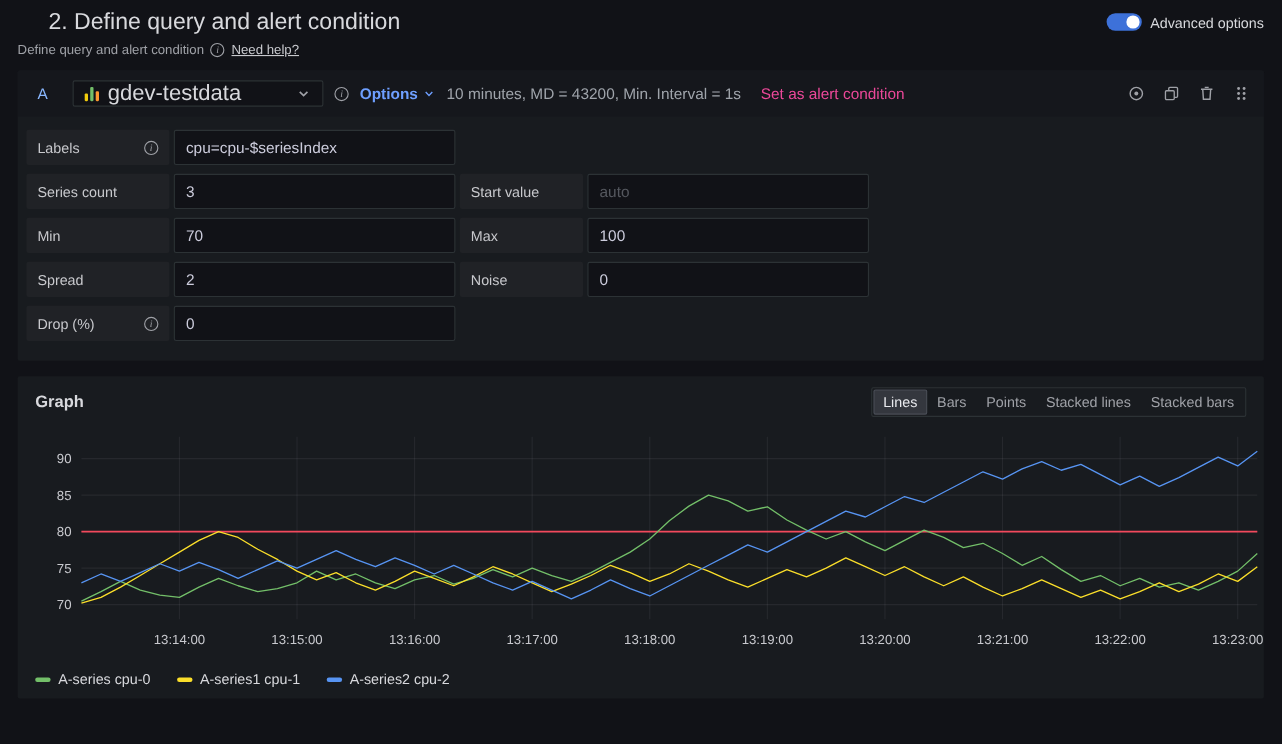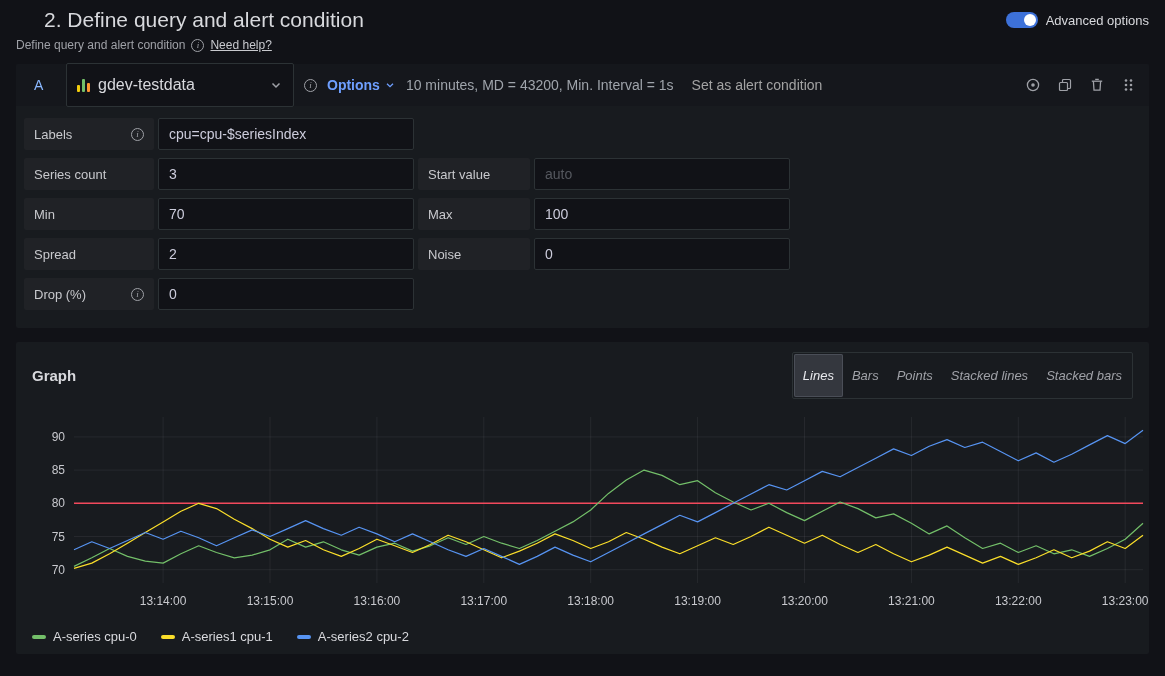--- a/index.html
+++ b/index.html
@@ -24,32 +24,32 @@
   }
   .panel { background: #181b1f; margin: 0 8px; border-radius: 2px; }
   .query-panel { margin-top: 12px; padding-bottom: 10px; }
   .q-header {
     display: flex; align-items: center; height: 42px; gap: 10px;
     padding: 0 14px 0 18px; background: #15171c; border-radius: 2px 2px 0 0;
   }
   .refid { color: #8ab8ff; font-size: 14px; font-weight: 500; width: 22px; cursor: pointer; }
   .ds-picker {
     display: flex; align-items: center; gap: 8px; background: #111217;
-    border: 1px solid #2c3235; border-radius: 2px; height: 44px; padding: 0 10px;
-    width: 228px; color: #d8d9dd; font-size: 16px; cursor: pointer;
+    border: 1px solid #2c3235; border-radius: 2px; height: 24px; padding: 0 10px;
+    width: 228px; color: #d8d9dd; font-size: 20px; cursor: pointer;
   }
   .ds-picker .chev { margin-left: auto; }
   .ds-icon { display: inline-flex; align-items: flex-end; gap: 2px; height: 13px; }
   .ds-icon i { width: 3px; border-radius: 1px; display: block; }
   .ds-icon .b1 { height: 7px; background: #f2cc0c; }
   .ds-icon .b2 { height: 13px; background: #73bf69; }
   .ds-icon .b3 { height: 9px; background: #ff9830; }
   .options-toggle { display: flex; align-items: center; gap: 4px; color: #6e9fff; font-size: 14px; cursor: pointer; font-weight: bold; }
   .opt-summary { color: #9fa4ab; font-size: 14px; }
-  .set-alert { color: #a3a3a3; font-size: 14px; cursor: pointer; margin-left: 8px; white-space: nowrap; }
+  .set-alert { color: #ec4899; font-size: 14px; cursor: pointer; margin-left: 8px; white-space: nowrap; }
   .q-actions { margin-left: auto; display: flex; align-items: center; gap: 16px; color: #9fa1a7; }
   .q-actions .icon { display: inline-flex; cursor: pointer; }
   .q-form { padding: 12px 8px 0; }
   .form-row { display: flex; margin-bottom: 8px; }
   .pair { display: flex; margin-right: 4px; }
   .flabel {
     width: 130px; background: #202226; display: flex; align-items: center;
     justify-content: space-between; padding: 0 10px; height: 32px;
     font-size: 13px; font-weight: 500; color: #c8c9cd; border-radius: 2px; margin-right: 4px;
   }
@@ -58,21 +58,21 @@
     width: 256px; height: 32px; background: #111217; border: 1px solid #2c3235;
     border-radius: 2px; color: #ccccdc; font-size: 14px; padding: 0 10px;
     font-family: "Liberation Sans", sans-serif;
   }
   input::placeholder { color: #55585f; }
   .fselect { display: flex; align-items: center; justify-content: space-between; cursor: pointer; }
   .graph-panel { margin-top: 14px; padding: 8px 16px; }
   .g-header { display: flex; align-items: center; justify-content: space-between; margin: 2px 0 8px; gap: 19px; }
   .g-title { font-size: 15px; font-weight: 700; color: #d8d9dd; }
   .modes { display: flex; align-items: center; border: 1px solid #2c3235; border-radius: 2px; padding: 1px; }
-  .mode { padding: 14px 9px; font-size: 13px; color: #9fa1a7; cursor: pointer; white-space: nowrap; font-style: italic; }
+  .mode { padding: 4px 9px; font-size: 13px; color: #9fa1a7; cursor: pointer; white-space: nowrap; }
   .mode.active { background: #34373e; color: #e9eaee; border-radius: 2px; box-shadow: inset 0 0 0 1px #4a4e57; }
   svg text.tick { fill: #c8c9ce; font-size: 12px; font-family: "Liberation Sans", sans-serif; }
   svg line.grid { stroke: rgba(204,204,220,0.08); stroke-width: 1; }
   .legend { display: flex; gap: 24px; align-items: center; padding: 6px 0 2px; font-size: 13px; color: #d8d9dd; }
   .legend-item { display: flex; align-items: center; gap: 7px; cursor: pointer; }
   .swatch { width: 14px; height: 4px; border-radius: 2px; display: inline-block; }
 </style>
 </head>
 <body>
 

